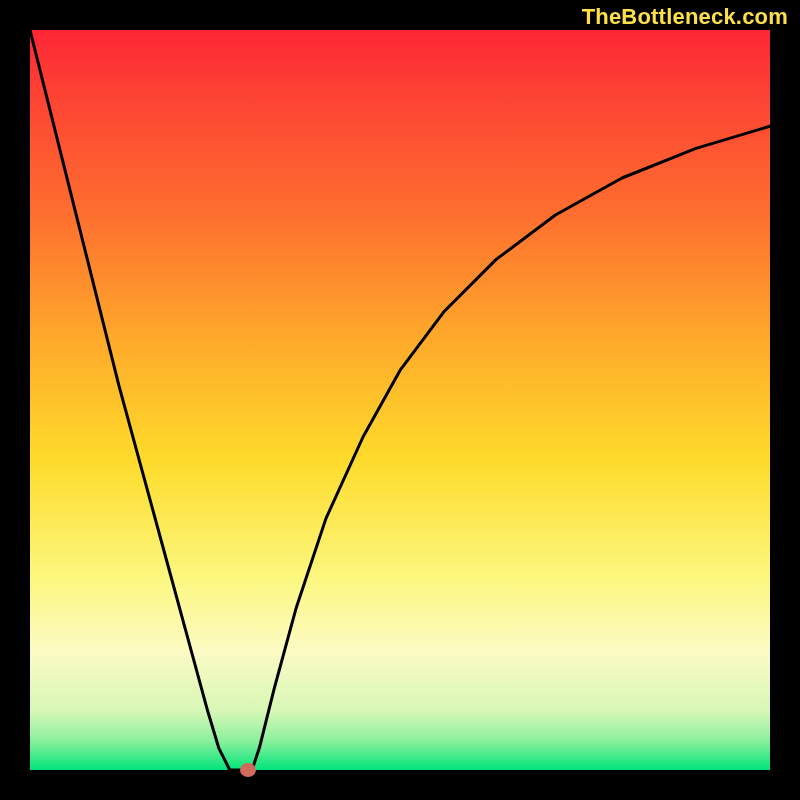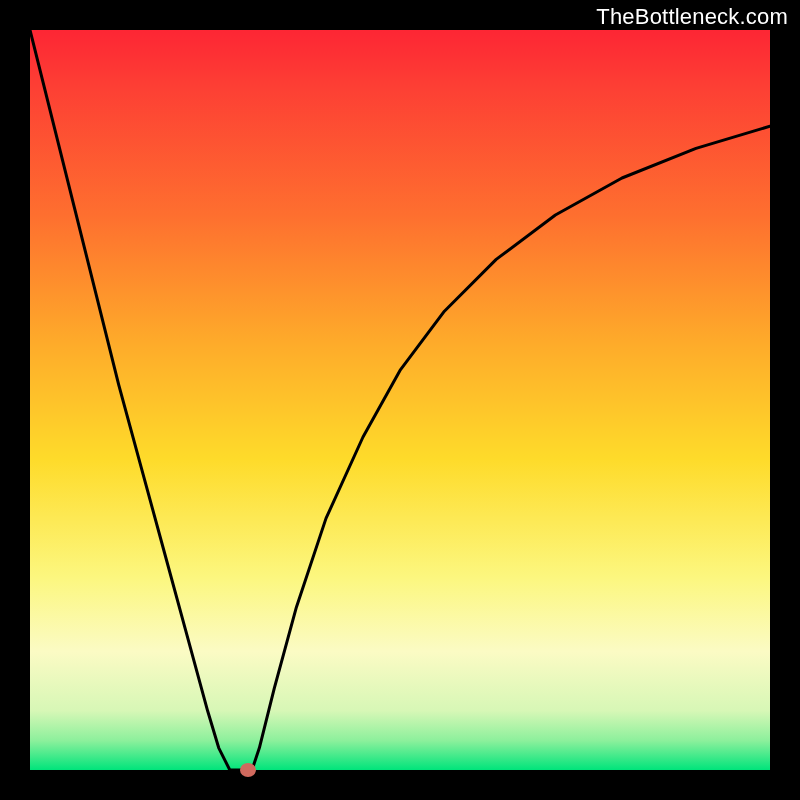--- a/index.html
+++ b/index.html
@@ -14,23 +14,23 @@
   .frame {
     position: relative;
     width: 800px;
     height: 800px;
     background: #000;
   }
   .watermark {
     position: absolute;
     top: 4px;
     right: 12px;
-    color: #ffffff;
+    color: #fde047;
     font-size: 22px;
-    font-weight: 400;
+    font-weight: 700;
     letter-spacing: 0.2px;
     z-index: 5;
     user-select: none;
   }
   .plot {
     position: absolute;
     left: 30px;
     top: 30px;
     width: 740px;
     height: 740px;

